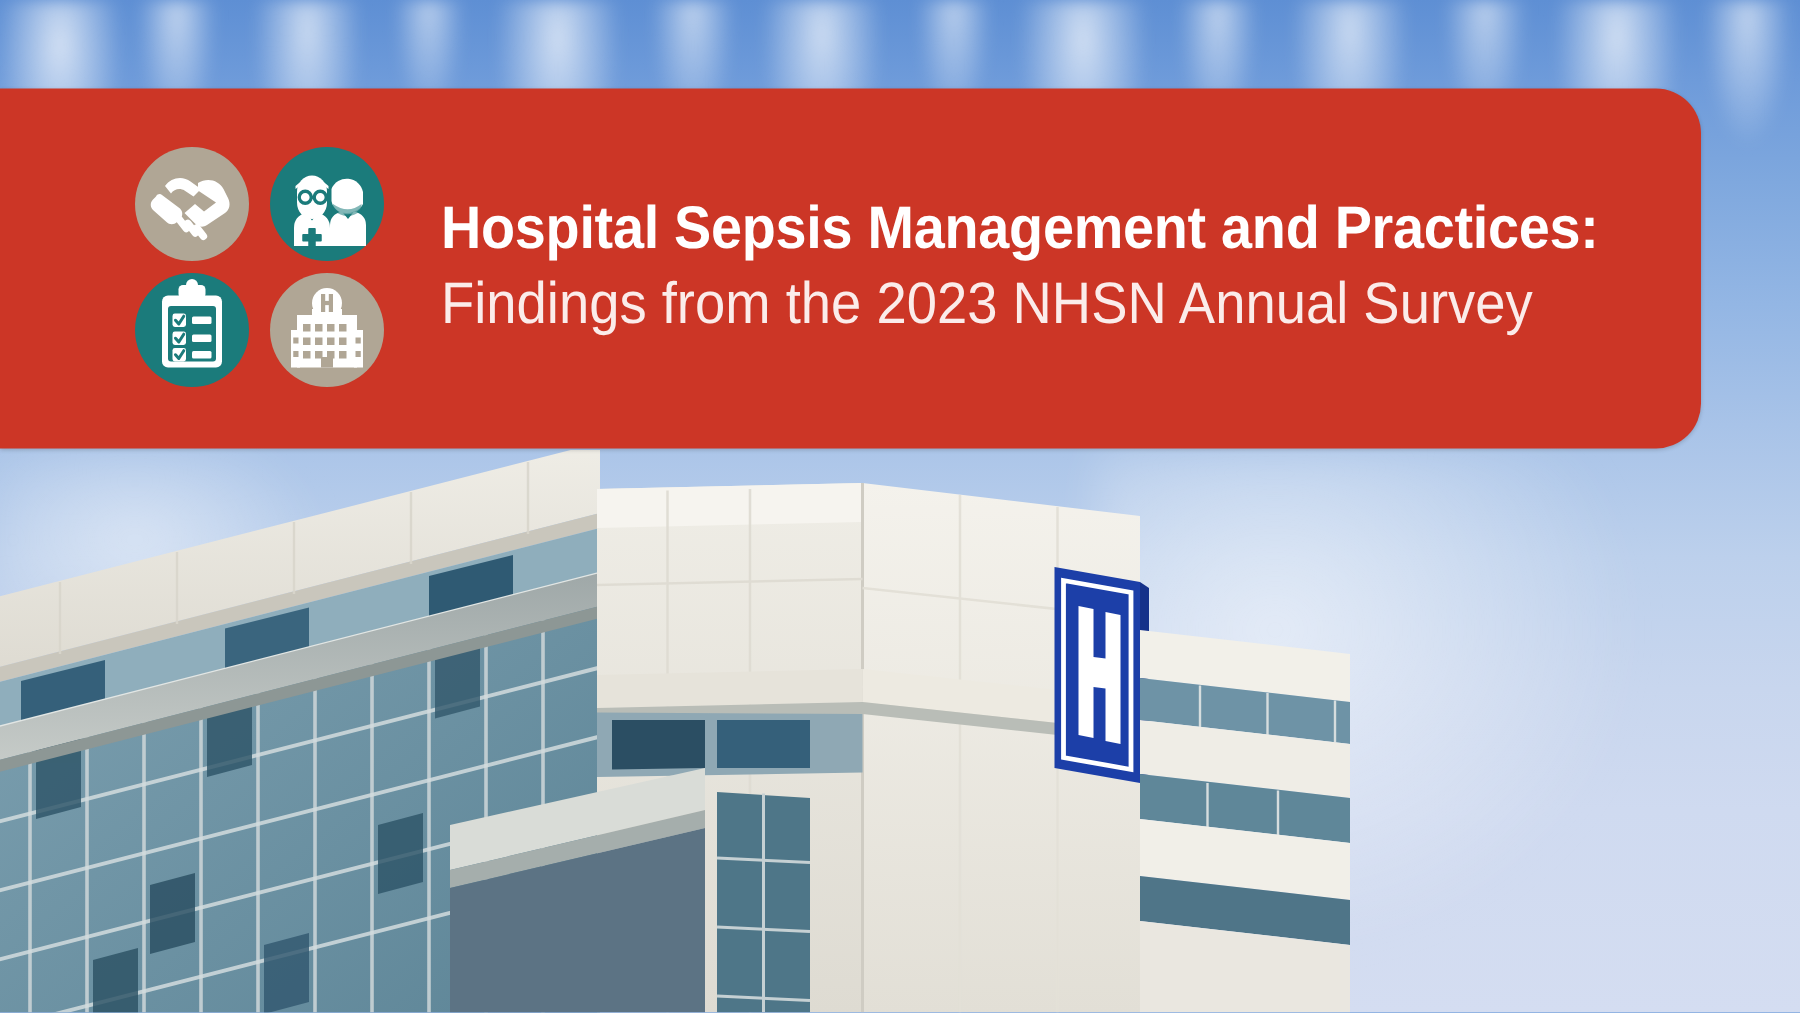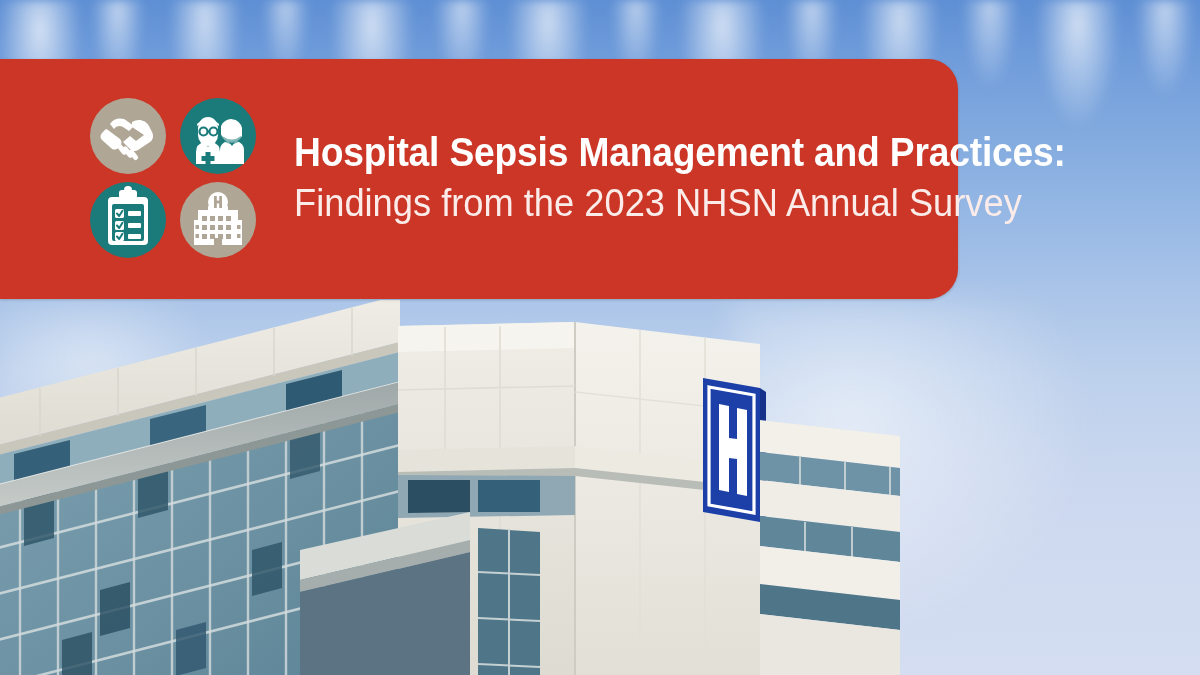--- a/index.html
+++ b/index.html
@@ -67,21 +67,21 @@
 
   
   .building { position:absolute; left:0; top:300px; width:900px; height:375px; }
 
   .bldg-svg { position:absolute; left:0; top:0; }
 
   
   .banner {
     position:absolute;
     left:0; top:59px;
-    width:958px; height:240px;
+    width:1134px; height:240px;
     background:#CC3626;
     border-radius:0 30px 30px 0;
     display:flex; align-items:center;
     box-shadow:0 1px 3px rgba(0,0,0,.18);
   }
 
   .icon-cluster {
     width:178px;
     margin-left:86px;
     display:grid;

